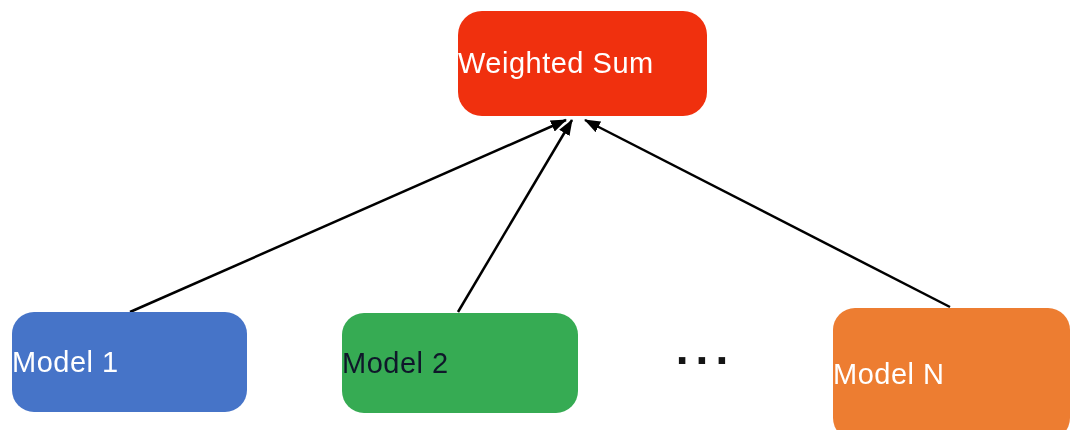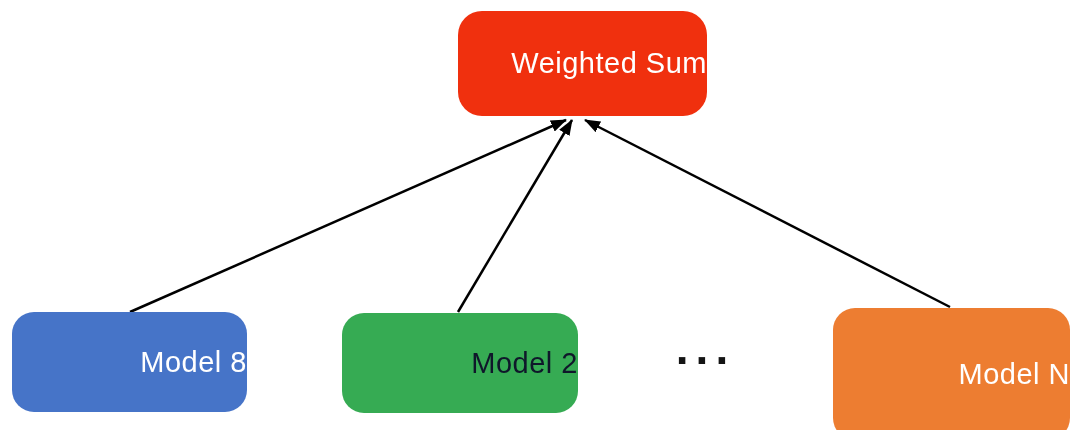--- a/index.html
+++ b/index.html
@@ -20,26 +20,25 @@
     left: 0;
     top: 0;
     width: 1080px;
     height: 430px;
     pointer-events: none;
   }
   .node {
     position: absolute;
     display: flex;
     align-items: center;
-    justify-content: flex-end;
+    justify-content: flex-start;
     color: #ffffff;
     font-size: 29px;
     letter-spacing: 0.5px;
     box-sizing: border-box;
-    padding-left: 32px;
   }
   .node span {
     white-space: nowrap;
   }
   .node-sum {
     left: 458px;
     top: 11px;
     width: 249px;
     height: 105px;
     border-radius: 24px;
@@ -95,21 +94,21 @@
     <line x1="130" y1="312" x2="566" y2="120" stroke-width="2.5" marker-end="url(#ah)" style="stroke: rgb(0, 0, 0);"></line>
     <line x1="458" y1="312" x2="572" y2="120" stroke-width="2.5" marker-end="url(#ah)" style="stroke: rgb(0, 0, 0);"></line>
     <line x1="950" y1="307" x2="585" y2="120" stroke-width="2.5" marker-end="url(#ah)" style="stroke: rgb(0, 0, 0);"></line>
   </svg>
 
   <div class="node node-sum" style="background-color: rgb(240, 48, 14);">
     <span style="color: rgb(255, 255, 255);">Weighted Sum</span>
   </div>
 
   <div class="node node-m1" style="background-color: rgb(70, 116, 200);">
-    <span style="color: rgb(255, 255, 255);">Model 8</span>
+    <span style="color: rgb(255, 255, 255);">Model 1</span>
   </div>
 
   <div class="node node-m2" style="background-color: rgb(54, 171, 83);">
     <span style="color: #0f172a;">Model 2</span>
   </div>
 
   <div class="dots">...</div>
 
   <div class="node node-mn" style="background-color: rgb(237, 125, 49);">
     <span style="color: rgb(255, 255, 255);">Model N</span>

